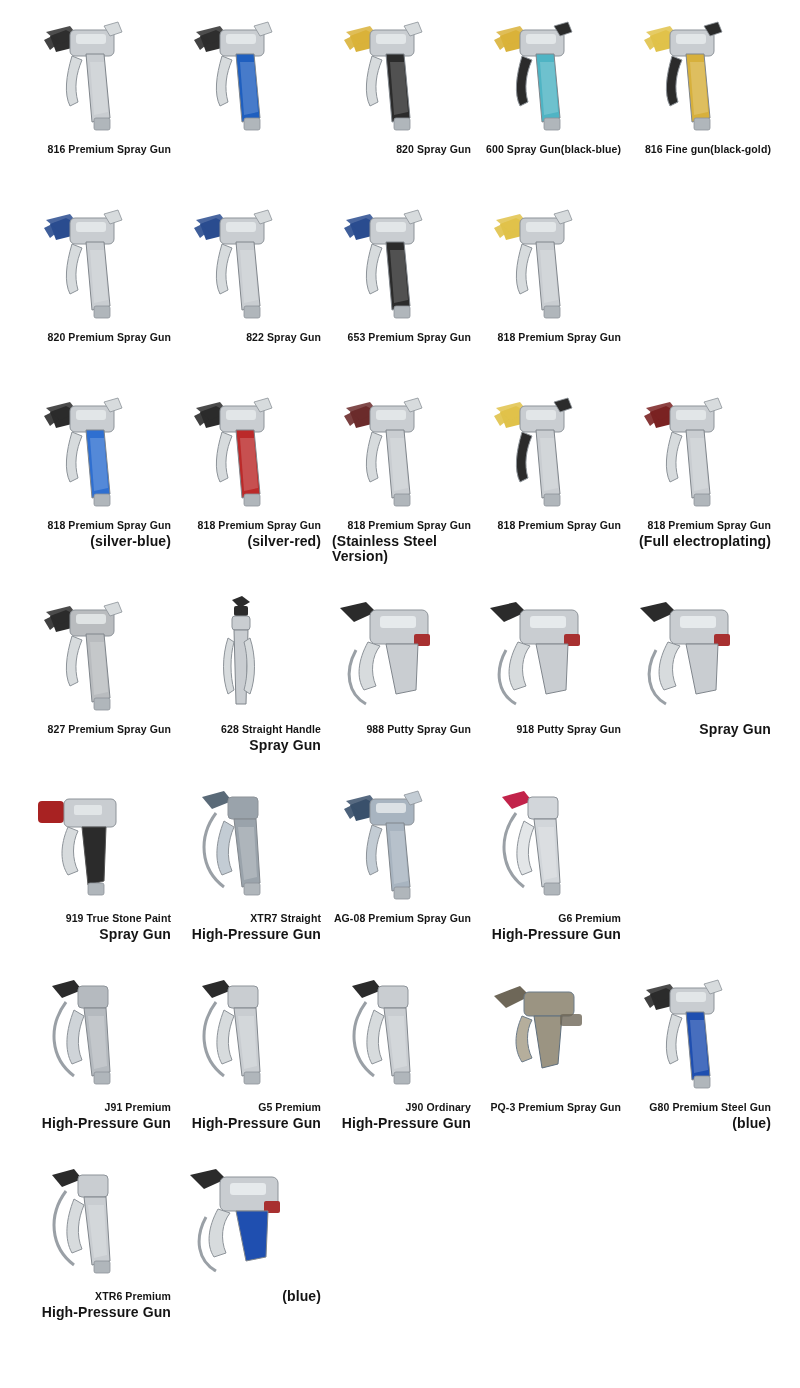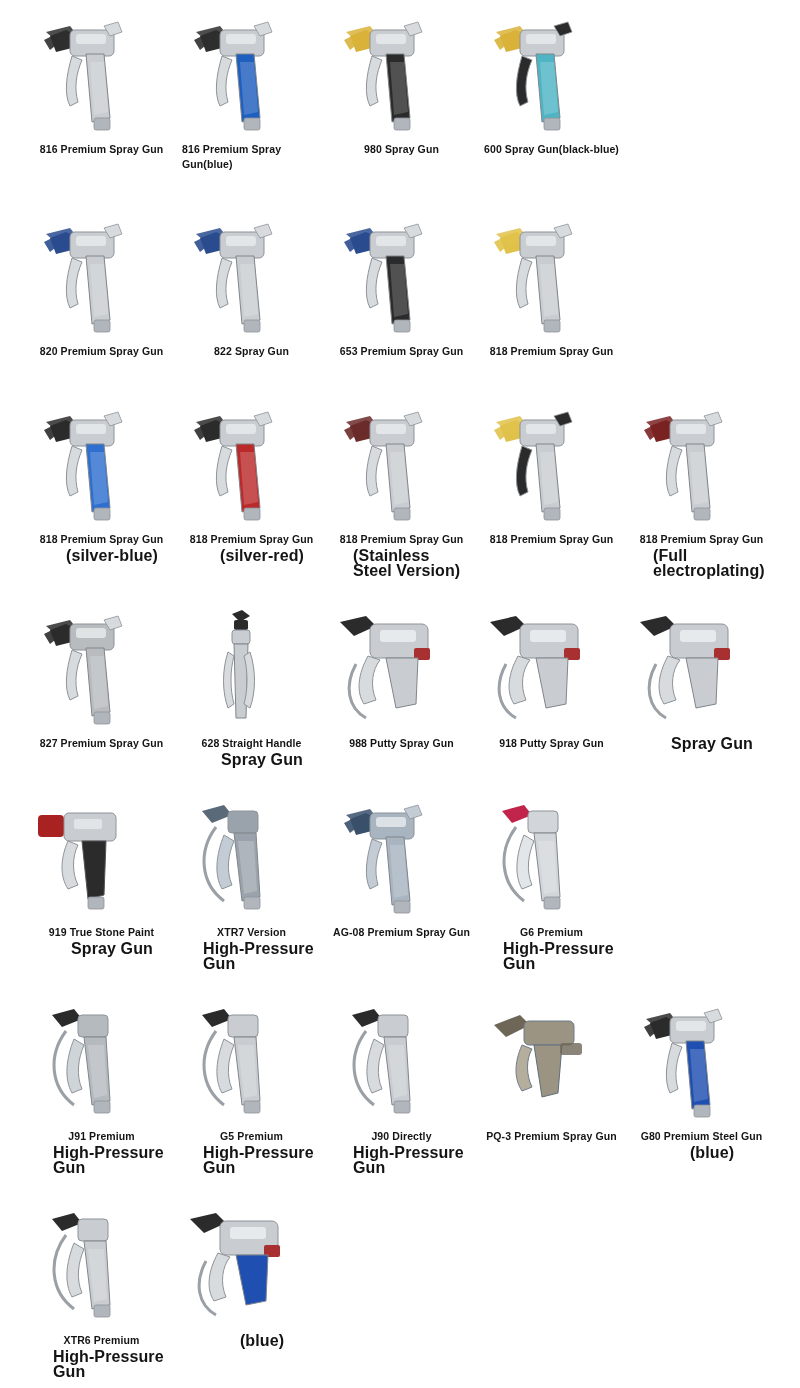--- a/index.html
+++ b/index.html
@@ -23,47 +23,46 @@
     flex-direction: row;
     justify-content: flex-start;
     align-items: flex-start;
     width: 100%;
   }
   .cell {
     width: 149px;
     margin-right: 1px;
     display: flex;
     flex-direction: column;
-    align-items: center;
+    align-items: flex-end;
   }
   .thumb {
     width: 149px;
     height: 128px;
     position: relative;
     display: block;
   }
   .thumb svg { display: block; }
   .caption {
     font-size: 10.5px;
     line-height: 15px;
     color: #141414;
     font-weight: bold;
     letter-spacing: 0.1px;
     padding: 0 4px 0 6px;
     min-height: 16px;
   }
   .caption2 {
-    font-size: 16px;
+    font-size: 14px;
     line-height: 15px;
     color: #141414;
     font-weight: bold;
     letter-spacing: 0.1px;
     padding: 0 4px 0 6px;
     min-height: 14px;
-    margin-left: 21px;
   }
   .row-gap { height: 30px; }
   .empty-cell { width: 149px; margin-right: 1px; }
 </style>
 </head>
 <body>
 
 <div class="catalog">
   <div id="rows-container">
       <div class="row">
@@ -111,21 +110,20 @@
 
     <path d="M60 40 L78 40 L84 104 L66 108 Z" fill="#1f5fbf" stroke="#80868c" stroke-width="1"></path>
     <path d="M64 48 L78 48 L82 98 L68 101 Z" fill="#ffffff" opacity="0.18"></path>
 
     <path d="M46 42 C40 62 38 80 44 92 L52 88 C48 74 50 60 56 46 Z" fill="#d7dbdd" stroke="#8d9399" stroke-width="1"></path>
 
     <rect x="68" y="104" width="16" height="12" rx="2" fill="#b0b6bb" stroke="#8d9399" stroke-width="0.8"></rect>
   </g>
 </svg>
           </div>
-      <div class="caption">816 Premium Spray Gun(blue)</div>
       <div class="caption2"></div>
     </div>
         <div class="cell">
       <div class="thumb">
 <svg width="149" height="128" viewBox="0 0 149 128" xmlns="http://www.w3.org/2000/svg">
   <g>
 
     <path d="M24 22 L40 16 L48 20 L46 34 L30 38 Z" fill="#d9b23a"></path>
     <path d="M18 26 L30 20 L34 28 L24 36 Z" fill="#d9b23a" opacity="0.9"></path>
 
@@ -138,21 +136,21 @@
 
     <path d="M60 40 L78 40 L84 104 L66 108 Z" fill="#2b2b2b" stroke="#80868c" stroke-width="1"></path>
     <path d="M64 48 L78 48 L82 98 L68 101 Z" fill="#ffffff" opacity="0.18"></path>
 
     <path d="M46 42 C40 62 38 80 44 92 L52 88 C48 74 50 60 56 46 Z" fill="#d7dbdd" stroke="#8d9399" stroke-width="1"></path>
 
     <rect x="68" y="104" width="16" height="12" rx="2" fill="#b0b6bb" stroke="#8d9399" stroke-width="0.8"></rect>
   </g>
 </svg>
           </div>
-      <div class="caption">980 Spray Gun</div>
+      <div class="caption">820 Spray Gun</div>
       <div class="caption2"></div>
     </div>
         <div class="cell">
       <div class="thumb">
 <svg width="149" height="128" viewBox="0 0 149 128" xmlns="http://www.w3.org/2000/svg">
   <g>
 
     <path d="M24 22 L40 16 L48 20 L46 34 L30 38 Z" fill="#d9b23a"></path>
     <path d="M18 26 L30 20 L34 28 L24 36 Z" fill="#d9b23a" opacity="0.9"></path>
 
@@ -166,20 +164,47 @@
     <path d="M60 40 L78 40 L84 104 L66 108 Z" fill="#4fb4c4" stroke="#80868c" stroke-width="1"></path>
     <path d="M64 48 L78 48 L82 98 L68 101 Z" fill="#ffffff" opacity="0.18"></path>
 
     <path d="M46 42 C40 62 38 80 44 92 L52 88 C48 74 50 60 56 46 Z" fill="#2b2b2b" stroke="#8d9399" stroke-width="1"></path>
 
     <rect x="68" y="104" width="16" height="12" rx="2" fill="#b0b6bb" stroke="#8d9399" stroke-width="0.8"></rect>
   </g>
 </svg>
           </div>
       <div class="caption">600 Spray Gun(black-blue)</div>
+      <div class="caption2"></div>
+    </div>
+        <div class="cell">
+      <div class="thumb">
+<svg width="149" height="128" viewBox="0 0 149 128" xmlns="http://www.w3.org/2000/svg">
+  <g>
+
+    <path d="M24 22 L40 16 L48 20 L46 34 L30 38 Z" fill="#e0c24a"></path>
+    <path d="M18 26 L30 20 L34 28 L24 36 Z" fill="#e0c24a" opacity="0.9"></path>
+
+    <path d="M20 18 L44 12 L52 22 L34 30 Z" fill="#e0c24a" opacity="0.85"></path>
+
+    <rect x="44" y="16" width="44" height="26" rx="5" fill="#c9cdd1" stroke="#8d9399" stroke-width="1"></rect>
+    <rect x="50" y="20" width="30" height="10" rx="3" fill="#e9ecee" opacity="0.8"></rect>
+
+    <path d="M78 12 L92 8 L96 18 L84 22 Z" fill="#2b2b2b" stroke="#8d9399" stroke-width="0.8"></path>
+
+    <path d="M60 40 L78 40 L84 104 L66 108 Z" fill="#d7b03c" stroke="#80868c" stroke-width="1"></path>
+    <path d="M64 48 L78 48 L82 98 L68 101 Z" fill="#ffffff" opacity="0.18"></path>
+
+    <path d="M46 42 C40 62 38 80 44 92 L52 88 C48 74 50 60 56 46 Z" fill="#2b2b2b" stroke="#8d9399" stroke-width="1"></path>
+
+    <rect x="68" y="104" width="16" height="12" rx="2" fill="#b0b6bb" stroke="#8d9399" stroke-width="0.8"></rect>
+  </g>
+</svg>
+          </div>
+      <div class="caption">816 Fine gun(black-gold)</div>
       <div class="caption2"></div>
     </div>
       </div>
       <div class="row-gap"></div>
       <div class="row">
         <div class="cell">
       <div class="thumb">
 <svg width="149" height="128" viewBox="0 0 149 128" xmlns="http://www.w3.org/2000/svg">
   <g>
 
@@ -546,21 +571,21 @@
     <path d="M26 14 L48 8 L56 18 L36 26 Z" fill="#5a6a78"></path>
     <rect x="52" y="14" width="30" height="22" rx="4" fill="#9aa3ab" stroke="#8d9399" stroke-width="1"></rect>
     <path d="M58 36 L80 36 L84 100 L66 104 Z" fill="#9aa3ab" stroke="#80868c" stroke-width="1"></path>
     <path d="M62 44 L78 44 L81 94 L68 97 Z" fill="#ffffff" opacity="0.2"></path>
     <path d="M48 38 C40 58 38 78 46 92 L56 88 C50 74 52 58 58 44 Z" fill="#c3ccd4" stroke="#8d9399" stroke-width="1"></path>
     <path d="M40 30 C22 54 24 86 48 104" fill="none" stroke="#9aa0a6" stroke-width="3"></path>
     <rect x="68" y="100" width="16" height="12" rx="2" fill="#b0b6bb" stroke="#8d9399" stroke-width="0.8"></rect>
   </g>
 </svg>
           </div>
-      <div class="caption">XTR7 Version</div>
+      <div class="caption">XTR7 Straight</div>
       <div class="caption2">High-Pressure Gun</div>
     </div>
         <div class="cell">
       <div class="thumb">
 <svg width="149" height="128" viewBox="0 0 149 128" xmlns="http://www.w3.org/2000/svg">
   <g>
 
     <path d="M24 22 L40 16 L48 20 L46 34 L30 38 Z" fill="#39506b"></path>
     <path d="M18 26 L30 20 L34 28 L24 36 Z" fill="#39506b" opacity="0.9"></path>
 
@@ -644,21 +669,21 @@
     <path d="M26 14 L48 8 L56 18 L36 26 Z" fill="#2b2b2b"></path>
     <rect x="52" y="14" width="30" height="22" rx="4" fill="#c9cdd1" stroke="#8d9399" stroke-width="1"></rect>
     <path d="M58 36 L80 36 L84 100 L66 104 Z" fill="#c9cdd1" stroke="#80868c" stroke-width="1"></path>
     <path d="M62 44 L78 44 L81 94 L68 97 Z" fill="#ffffff" opacity="0.2"></path>
     <path d="M48 38 C40 58 38 78 46 92 L56 88 C50 74 52 58 58 44 Z" fill="#d7dbdd" stroke="#8d9399" stroke-width="1"></path>
     <path d="M40 30 C22 54 24 86 48 104" fill="none" stroke="#9aa0a6" stroke-width="3"></path>
     <rect x="68" y="100" width="16" height="12" rx="2" fill="#b0b6bb" stroke="#8d9399" stroke-width="0.8"></rect>
   </g>
 </svg>
           </div>
-      <div class="caption">J90 Directly</div>
+      <div class="caption">J90 Ordinary</div>
       <div class="caption2">High-Pressure Gun</div>
     </div>
         <div class="cell">
       <div class="thumb">
 <svg width="149" height="128" viewBox="0 0 149 128" xmlns="http://www.w3.org/2000/svg">
   <g>
     <path d="M18 24 L44 14 L54 24 L30 36 Z" fill="#6e6758"></path>
     <rect x="48" y="20" width="50" height="24" rx="5" fill="#9b9482" stroke="#6b7a88" stroke-width="1"></rect>
     <path d="M58 44 L86 44 L82 92 L66 96 Z" fill="#9b9482" stroke="#5e6e7c" stroke-width="1"></path>
     <path d="M46 44 C38 62 38 78 46 90 L56 86 C50 74 50 58 56 48 Z" fill="#b5ae9c" stroke="#6b7a88" stroke-width="1"></path>

